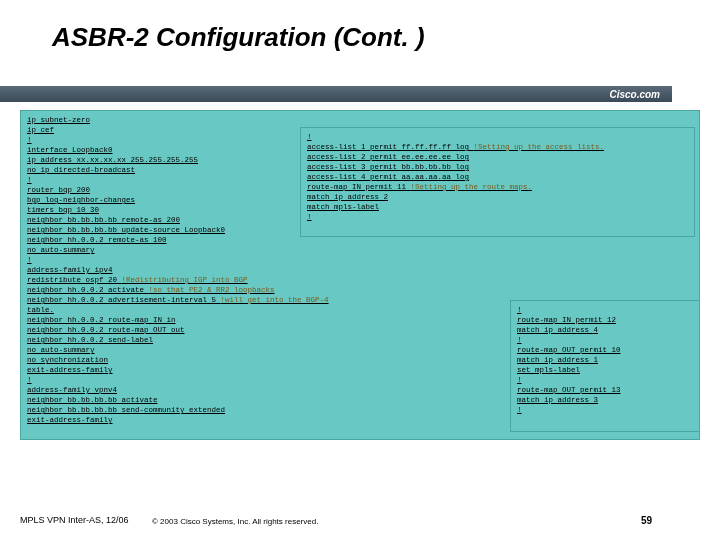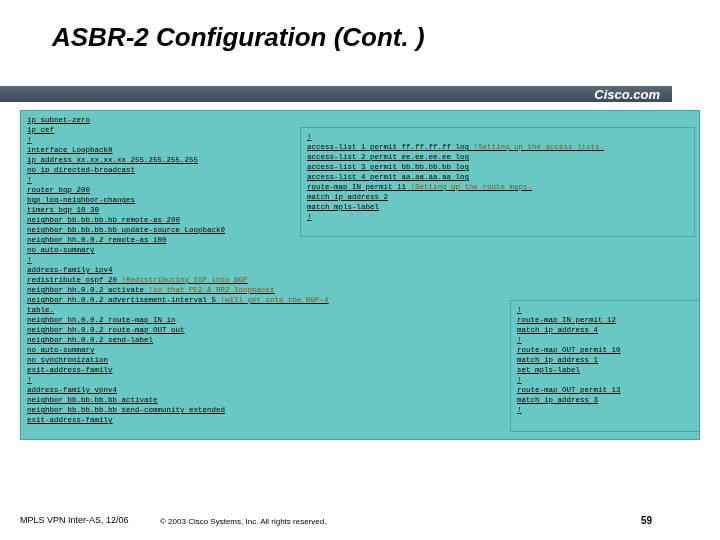--- a/index.html
+++ b/index.html
@@ -31,21 +31,21 @@
     top: 86px;
     left: 0;
     right: 0;
     height: 16px;
     background: linear-gradient(to bottom, #5a6a78 0%, #3a4a58 100%);
     display: flex;
     align-items: center;
     justify-content: flex-end;
     padding-right: 12px;
     color: #fff;
-    font-size: 13px;
+    font-size: 10px;
     font-weight: bold;
     font-style: italic;
   }
   .box {
     position: absolute;
     background: #68c9c4;
     border: 1px solid #4aa6a0;
     font-family: "Courier New", monospace;
     font-size: 7.5px;
     line-height: 10px;
@@ -80,21 +80,21 @@
     position: absolute;
     bottom: 14px;
     left: 20px;
     font-size: 9px;
     color: #000;
     line-height: 11px;
   }
   .footer-mid {
     position: absolute;
     bottom: 14px;
-    left: 160px;
+    left: 152px;
     font-size: 8px;
     color: #000;
   }
   .footer-right {
     position: absolute;
     bottom: 14px;
     right: 20px;
     font-size: 10px;
     color: #000;
     font-weight: bold;

